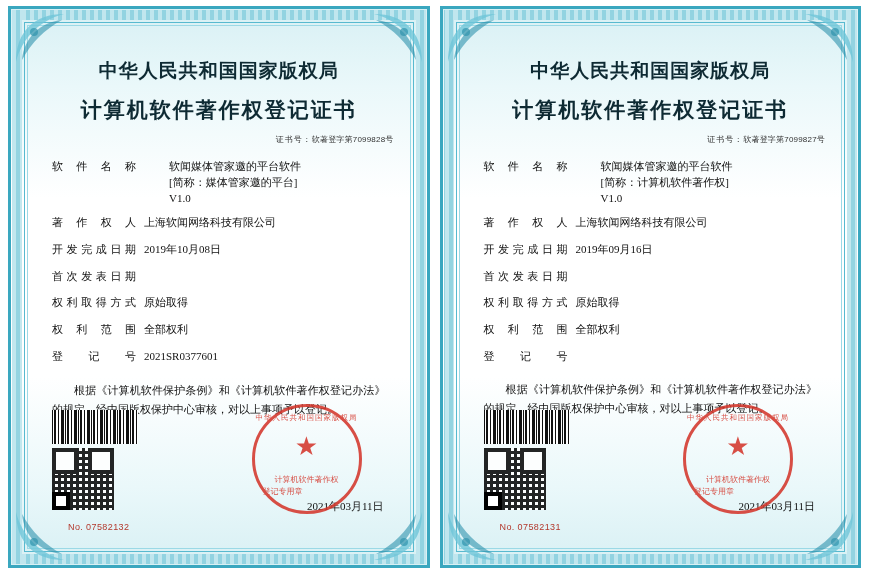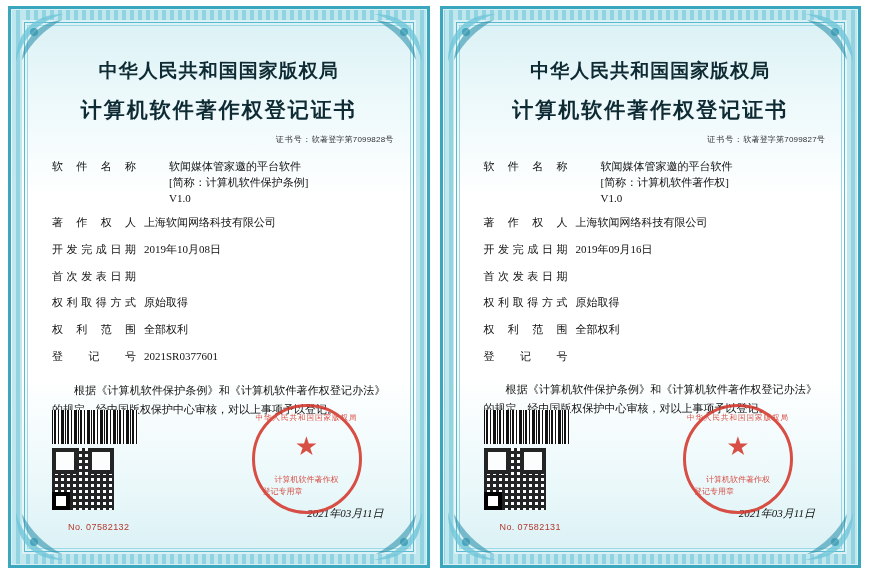--- a/index.html
+++ b/index.html
@@ -205,25 +205,24 @@
     left: 30px;
     bottom: 6px;
     font-size: 9px;
     color: #b3382c;
     font-family: "Liberation Sans", sans-serif;
     letter-spacing: 0.4px;
   }
   .date {
     position: absolute;
     right: 16px;
-    bottom: 17px;
+    bottom: 24px;
     font-size: 11px;
     font-family: "Liberation Serif", serif;
     color: #111;
-    font-style: italic;
   }
   
   .seal {
     position: absolute;
     right: 38px;
     bottom: 24px;
     width: 104px;
     height: 104px;
     border-radius: 50%;
     border: 3px solid #d4372c;
@@ -308,21 +307,21 @@
       <div class="title2">计算机软件著作权登记证书</div>
       <div class="certno">
         <span class="label">证书号：</span><span>软著登字第7099828号</span>
       </div>
 
       <div class="fields">
         <div class="row name">
           <div class="lbl">软件名称</div>
           <div class="val">
             <span class="sub">软闻媒体管家邀的平台软件</span>
-            <span class="sub">[简称：计算机软件保护条例]</span>
+            <span class="sub">[简称：媒体管家邀的平台]</span>
             <span class="sub">V1.0</span>
           </div>
         </div>
         <div class="row">
           <div class="lbl">著作权人</div>
           <div class="val">上海软闻网络科技有限公司</div>
         </div>
         <div class="row">
           <div class="lbl">开发完成日期</div>
           <div class="val">2019年10月08日</div>

